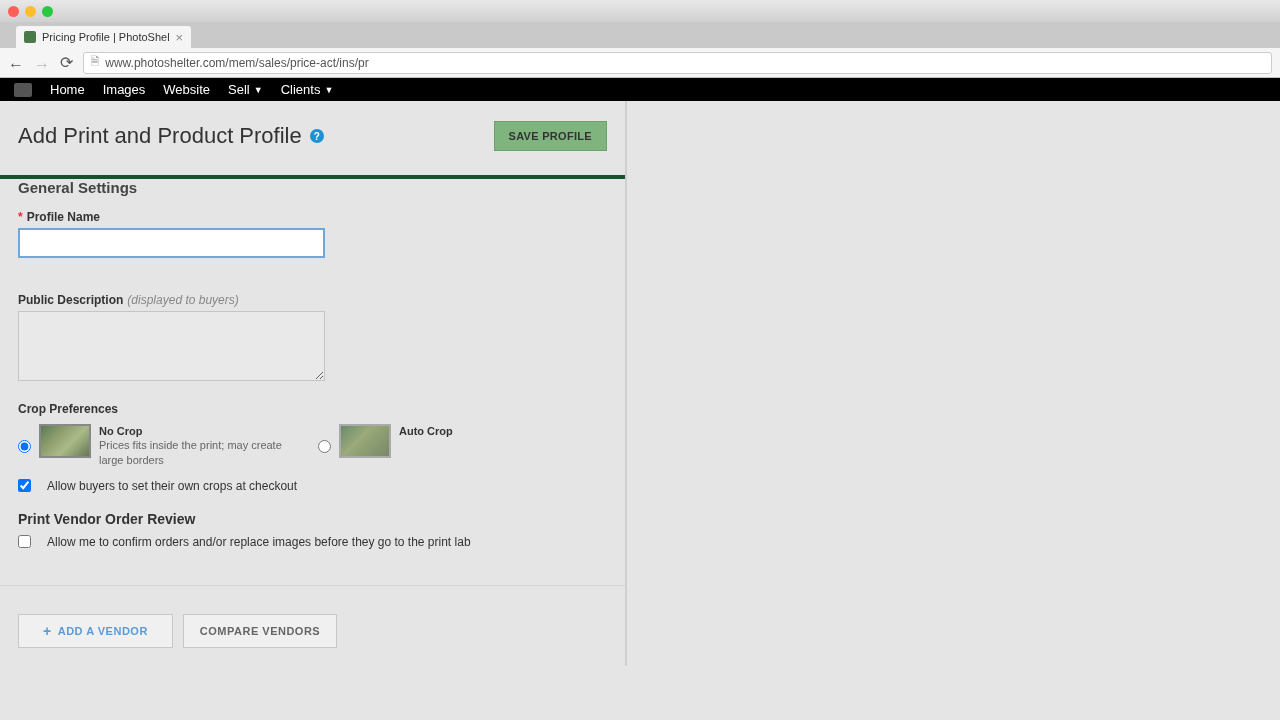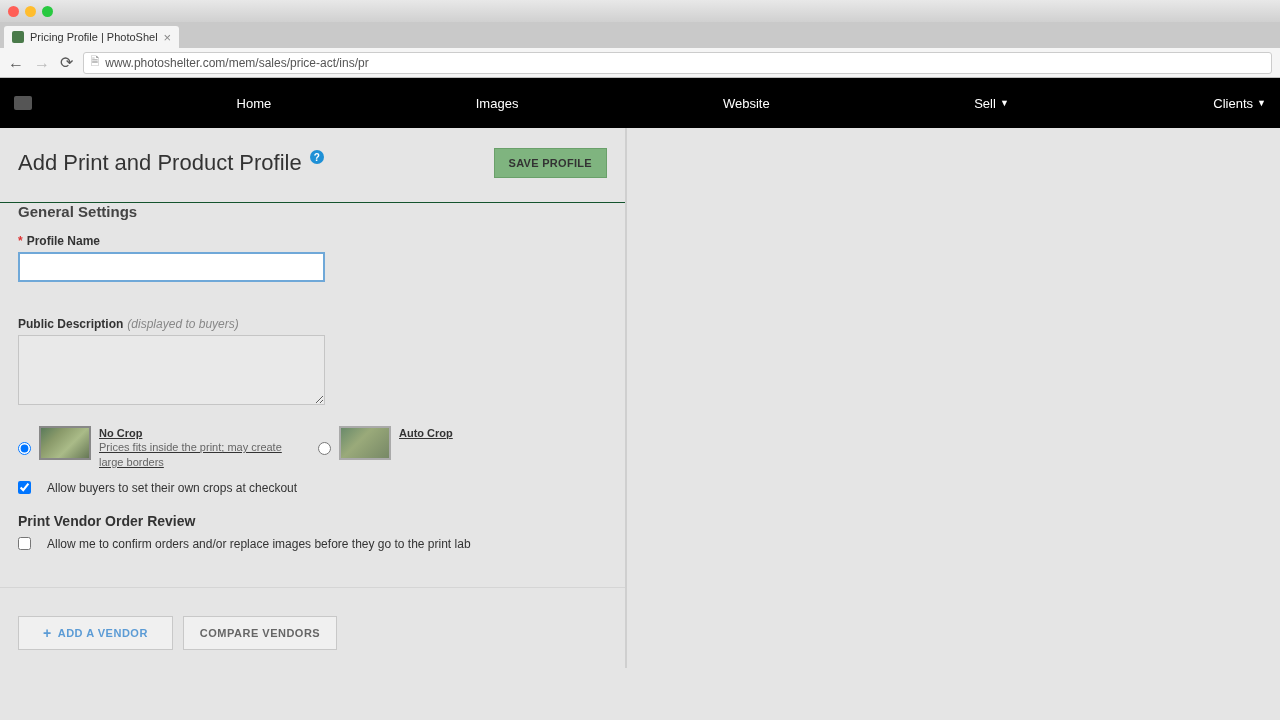--- a/index.html
+++ b/index.html
@@ -5,62 +5,62 @@
 * { margin: 0; padding: 0; box-sizing: border-box; }
 body { font-family: -apple-system, BlinkMacSystemFont, "Segoe UI", Helvetica, Arial, sans-serif; background: #e5e5e5; font-size: 13px; color: #333; }
 
 
 .browser-chrome { background: #d4d4d4; }
 .titlebar { height: 22px; background: linear-gradient(#e8e8e8, #d0d0d0); display: flex; align-items: center; padding: 0 8px; gap: 6px; }
 .traffic-light { width: 11px; height: 11px; border-radius: 50%; }
 .tl-red { background: #ff5f57; }
 .tl-yellow { background: #ffbd2e; }
 .tl-green { background: #28c940; }
-.tabbar { height: 26px; background: #c9c9c9; display: flex; align-items: flex-end; padding-left: 4px; }
+.tabbar { height: 26px; background: #c9c9c9; display: flex; align-items: flex-end; padding-left: 16px; }
 .tab { background: #f5f5f5; height: 22px; display: flex; align-items: center; padding: 0 8px; font-size: 11px; border-radius: 3px 3px 0 0; gap: 6px; max-width: 180px; }
 .tab-favicon { width: 12px; height: 12px; background: #4a7a4a; border-radius: 2px; }
 .tab-close { color: #888; font-size: 13px; line-height: 1; }
 .addressbar { height: 30px; background: #f5f5f5; display: flex; align-items: center; padding: 0 8px; gap: 10px; border-bottom: 1px solid #c0c0c0; }
 .nav-icon { color: #5a5a5a; font-size: 16px; cursor: pointer; }
 .url-field { flex: 1; max-width: 1200px; height: 22px; background: #fff; border: 1px solid #ccc; border-radius: 3px; display: flex; align-items: center; padding: 0 6px; font-size: 12px; color: #555; gap: 6px; }
 .url-lock { color: #888; font-size: 11px; }
 
 
-.app-nav { background: #000; height: 50px; display: flex; align-items: center; padding: 0 14px; gap: 18px; justify-content: space-between; }
+.app-nav { background: #000; height: 23px; display: flex; align-items: center; padding: 0 14px; gap: 18px; }
 .app-logo { width: 18px; height: 14px; background: #555; border-radius: 2px; }
 .nav-link { color: #fff; font-size: 13px; text-decoration: none; cursor: pointer; display: flex; align-items: center; gap: 4px; }
 .caret { font-size: 9px; }
 
 
 .content { display: flex; }
 .left-col { width: 627px; border-right: 2px solid #cfcfcf; }
 .header-row { display: flex; justify-content: space-between; align-items: center; padding: 20px 18px 24px 18px; }
-.page-title { font-size: 22px; font-weight: 400; color: #333; display: flex; align-items: flex-start; gap: 8px; }
+.page-title { font-size: 22px; font-weight: 400; color: #333; display: flex; align-items: center; gap: 8px; }
 .help-icon { width: 14px; height: 14px; background: #1e90d6; border-radius: 50%; color: #fff; font-size: 10px; display: inline-flex; align-items: center; justify-content: center; font-weight: bold; }
 .btn-save { background: #7fb47f; border: 1px solid #6aa06a; color: #333; font-size: 11px; font-weight: 600; padding: 8px 14px; cursor: pointer; letter-spacing: 0.3px; }
 
-.section { padding: 0 18px 18px 18px; border-top: 1px solid #14532d; }
+.section { padding: 0 18px 18px 18px; border-top: 4px solid #14532d; }
 .section:first-of-type { border-top: 1px solid #d5d5d5; padding-top: 18px; }
 .section-title { font-size: 15px; font-weight: 600; color: #444; margin-bottom: 14px; }
 
 .field-label { font-size: 12px; font-weight: 600; color: #333; margin-bottom: 4px; display: flex; gap: 4px; align-items: baseline; }
 .required-star { color: #d33; }
 .field-hint { font-style: italic; font-weight: 400; color: #888; margin-top: 17px; }
 .text-input { width: 307px; height: 30px; border: 2px solid #6fa8d8; background: #fff; padding: 0 8px; font-size: 13px; outline: none; }
 .textarea { width: 307px; border: 1px solid #c5c5c5; background: #e9e9e9; padding: 6px; font-size: 13px; resize: both; }
 .ta-public { height: 70px; }
 .ta-internal { height: 36px; }
 .form-group { margin-bottom: 18px; }
 
 .crop-row { display: flex; gap: 20px; margin-top: 8px; }
 .crop-opt { display: flex; align-items: flex-start; gap: 8px; width: 280px; }
 .crop-radio { margin-top: 16px; }
 .crop-thumb { width: 52px; height: 34px; background: linear-gradient(135deg, #5a7a5a 0%, #8a9a6a 30%, #aabb88 60%, #667755 100%); border: 2px solid #888; flex-shrink: 0; position: relative; }
 .crop-thumb.auto { background: linear-gradient(135deg, #6a8a6a 0%, #9aaa7a 40%, #778866 100%); border-color: #aaa; }
-.crop-text { font-size: 11px; line-height: 1.3; text-decoration: underline; }
+.crop-text { font-size: 11px; line-height: 1.3; }
 .crop-name { font-weight: 600; color: #333; }
 .crop-desc { color: #666; }
 .check-row { display: flex; align-items: center; gap: 16px; font-size: 12px; color: #333; margin-top: 12px; }
 .sub-label { font-size: 14px; font-weight: 600; color: #333; margin-top: 18px; margin-bottom: 6px; }
 
 .inventory-section { padding: 18px; border-top: 1px solid #d5d5d5; }
 .btn-row { display: flex; gap: 10px; margin-top: 10px; }
 .btn-add-vendor { background: #f0f0f0; border: 1px solid #c8c8c8; color: #5b9bd5; font-size: 11px; font-weight: 600; padding: 9px 24px; cursor: pointer; letter-spacing: 0.5px; display: flex; align-items: center; gap: 6px; }
 .plus { font-size: 14px; line-height: 1; }
 .btn-compare { background: #f0f0f0; border: 1px solid #c8c8c8; color: #666; font-size: 11px; font-weight: 600; padding: 9px 16px; cursor: pointer; letter-spacing: 0.5px; }
@@ -131,20 +131,21 @@
       <div class="form-group">
         <div class="field-label">
           <span>Public Description</span>
           <span class="field-hint">(displayed to buyers)</span>
         </div>
         <textarea class="textarea ta-public" style=""></textarea>
       </div>
 
 
       <div class="form-group">
+        <div class="field-label">Crop Preferences</div>
         <div class="crop-row">
           <label class="crop-opt">
             <input type="radio" name="crop" class="crop-radio" checked="" style="">
             <div class="crop-thumb"></div>
             <div class="crop-text">
               <div class="crop-name">No Crop</div>
               <div class="crop-desc">Prices fits inside the print; may create large borders</div>
             </div>
           </label>
           <label class="crop-opt">

